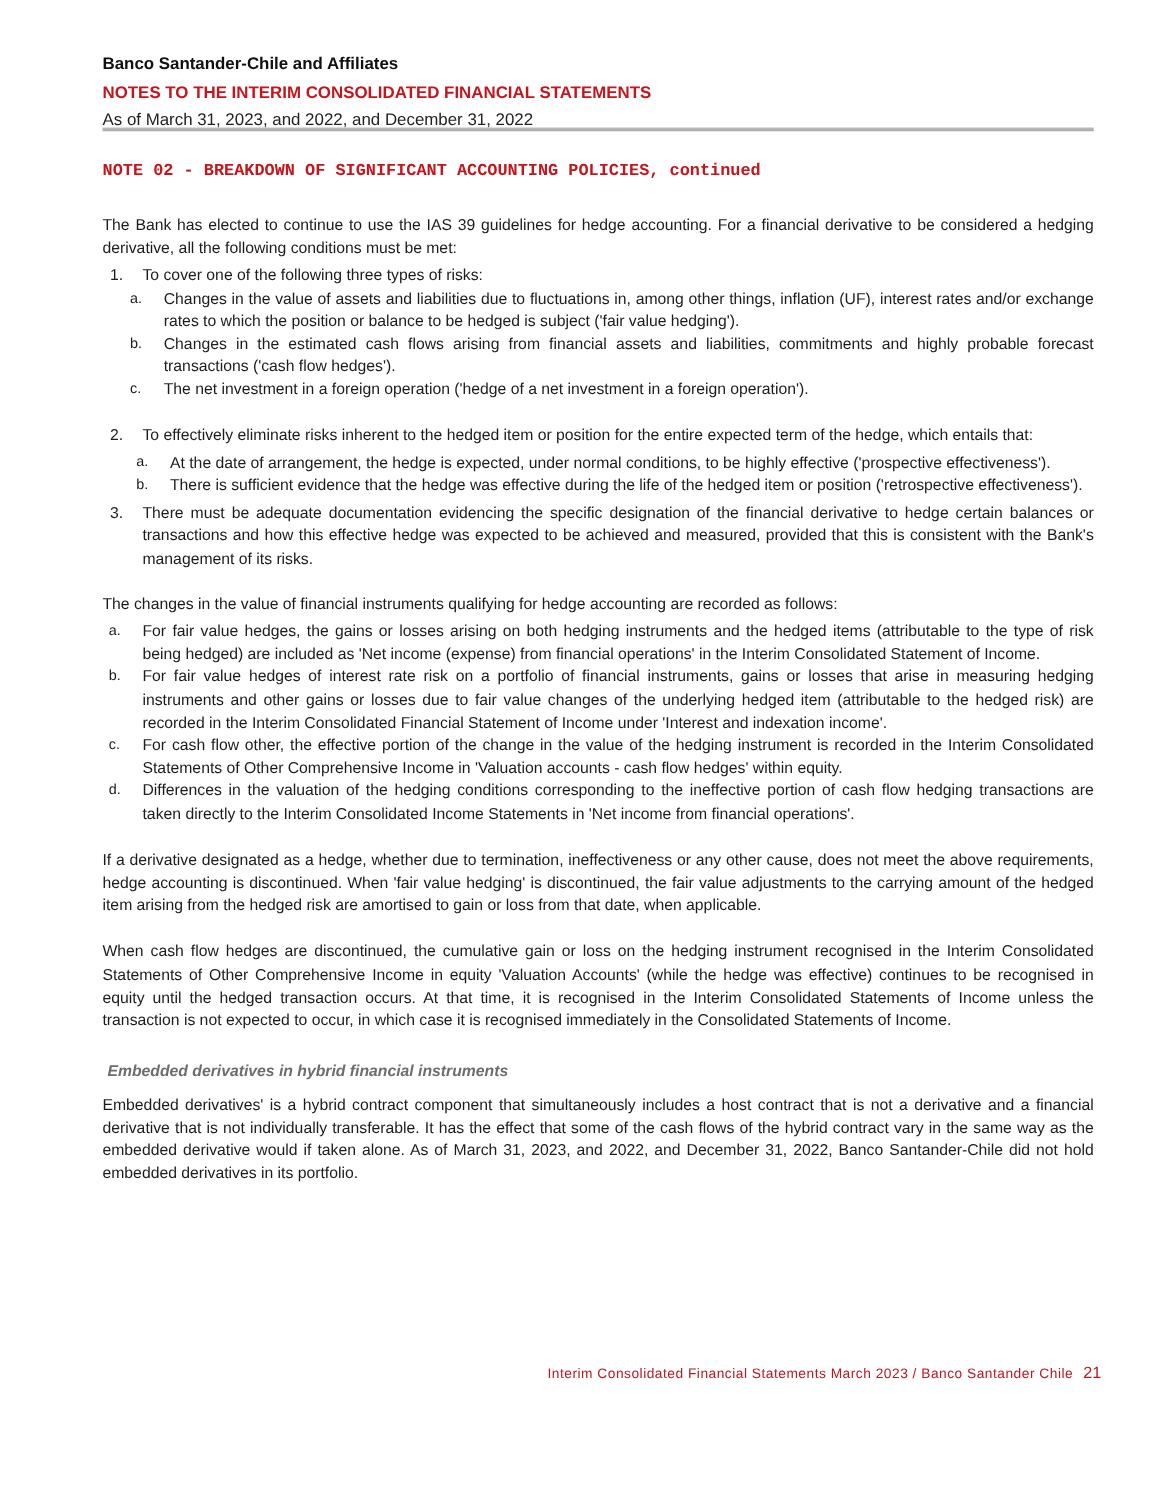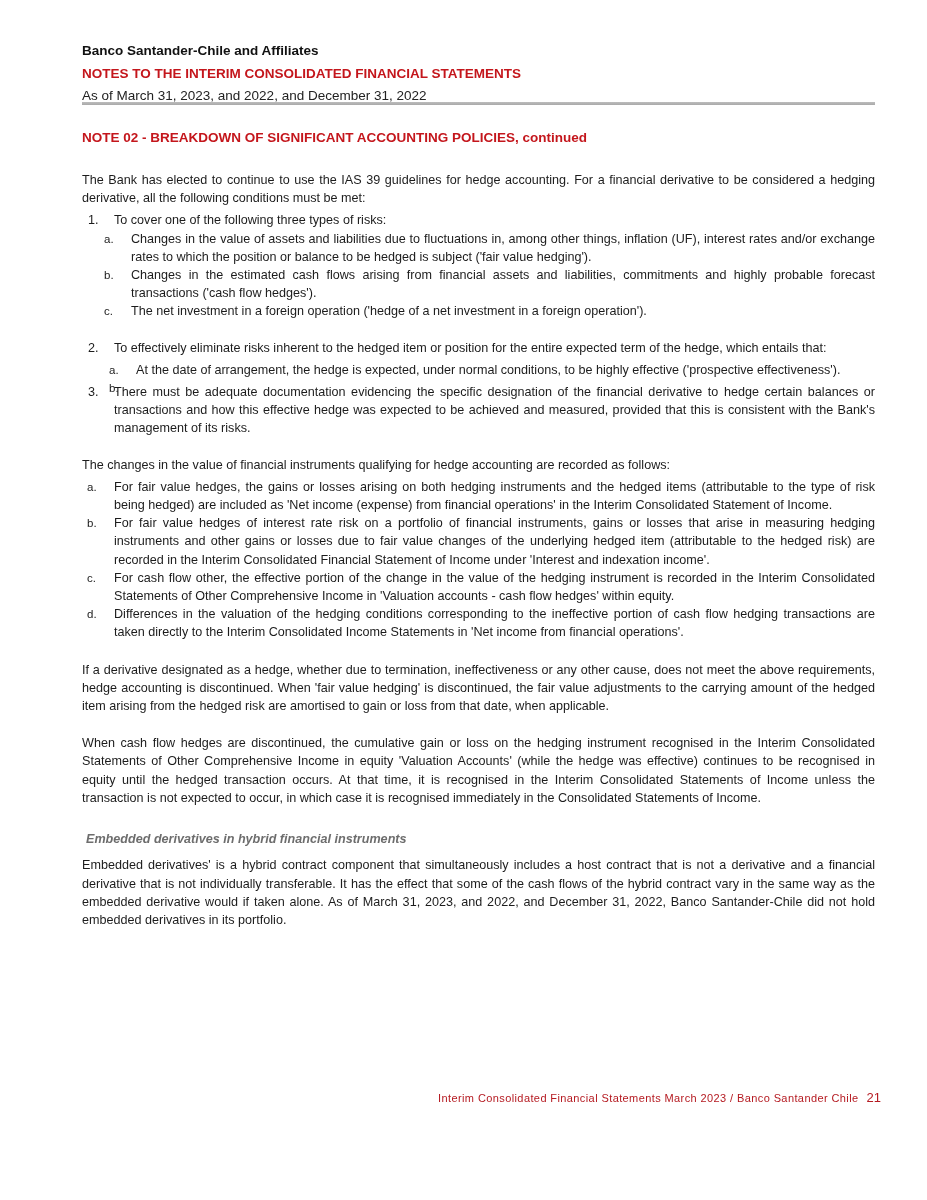--- a/index.html
+++ b/index.html
@@ -20,21 +20,21 @@
   .hdr-date {
     position: absolute; left: 66px; top: 88px;
     font-size: 13.5px; color: #222;
   }
   .hdr-rule {
     position: absolute; left: 66px; top: 102px; width: 793px; height: 3px;
     background: linear-gradient(to bottom, #bdbdbd, #a9a9a9);
   }
   .note-title {
     position: absolute; left: 66px; top: 130px;
-    font-size: 13.5px; font-weight: bold; color: #c4161c;
+    font-size: 13.5px; font-weight: bold; color: #c4161c; font-family: Liberation Mono, monospace;
   }
   .body {
     position: absolute; left: 66px; top: 171px; width: 793px;
     font-size: 12.6px; line-height: 18.2px; color: #1c1c1c;
   }
   .p { margin: 0; text-align: justify; }
   .gap-s { height: 4px; }
   .gap-m { height: 18px; }
   .gap-l { height: 19px; }
   .li { position: relative; text-align: justify; }
@@ -94,20 +94,21 @@
       <span class="lbl">2.</span>
       <span>To effectively eliminate risks inherent to the hedged item or position for the entire expected term of the hedge, which entails that:</span>
     </div>
     <div class="gap-s"></div>
     <div class="li l2b">
       <span class="lbl">a.</span>
       <span>At the date of arrangement, the hedge is expected, under normal conditions, to be highly effective ('prospective effectiveness').</span>
     </div>
     <div class="li l2b">
       <span class="lbl">b.</span>
+      <span>There is sufficient evidence that the hedge was effective during the life of the hedged item or position ('retrospective effectiveness').</span>
     </div>
     <div class="gap-s"></div>
 
     <div class="li l1">
       <span class="lbl">3.</span>
       <span>There must be adequate documentation evidencing the specific designation of the financial derivative to hedge certain balances or transactions and how this effective hedge was expected to be achieved and measured, provided that this is consistent with the Bank's management of its risks.</span>
     </div>
     <div class="gap-m"></div>
 
     <p class="p">The changes in the value of financial instruments qualifying for hedge accounting are recorded as follows:</p>

